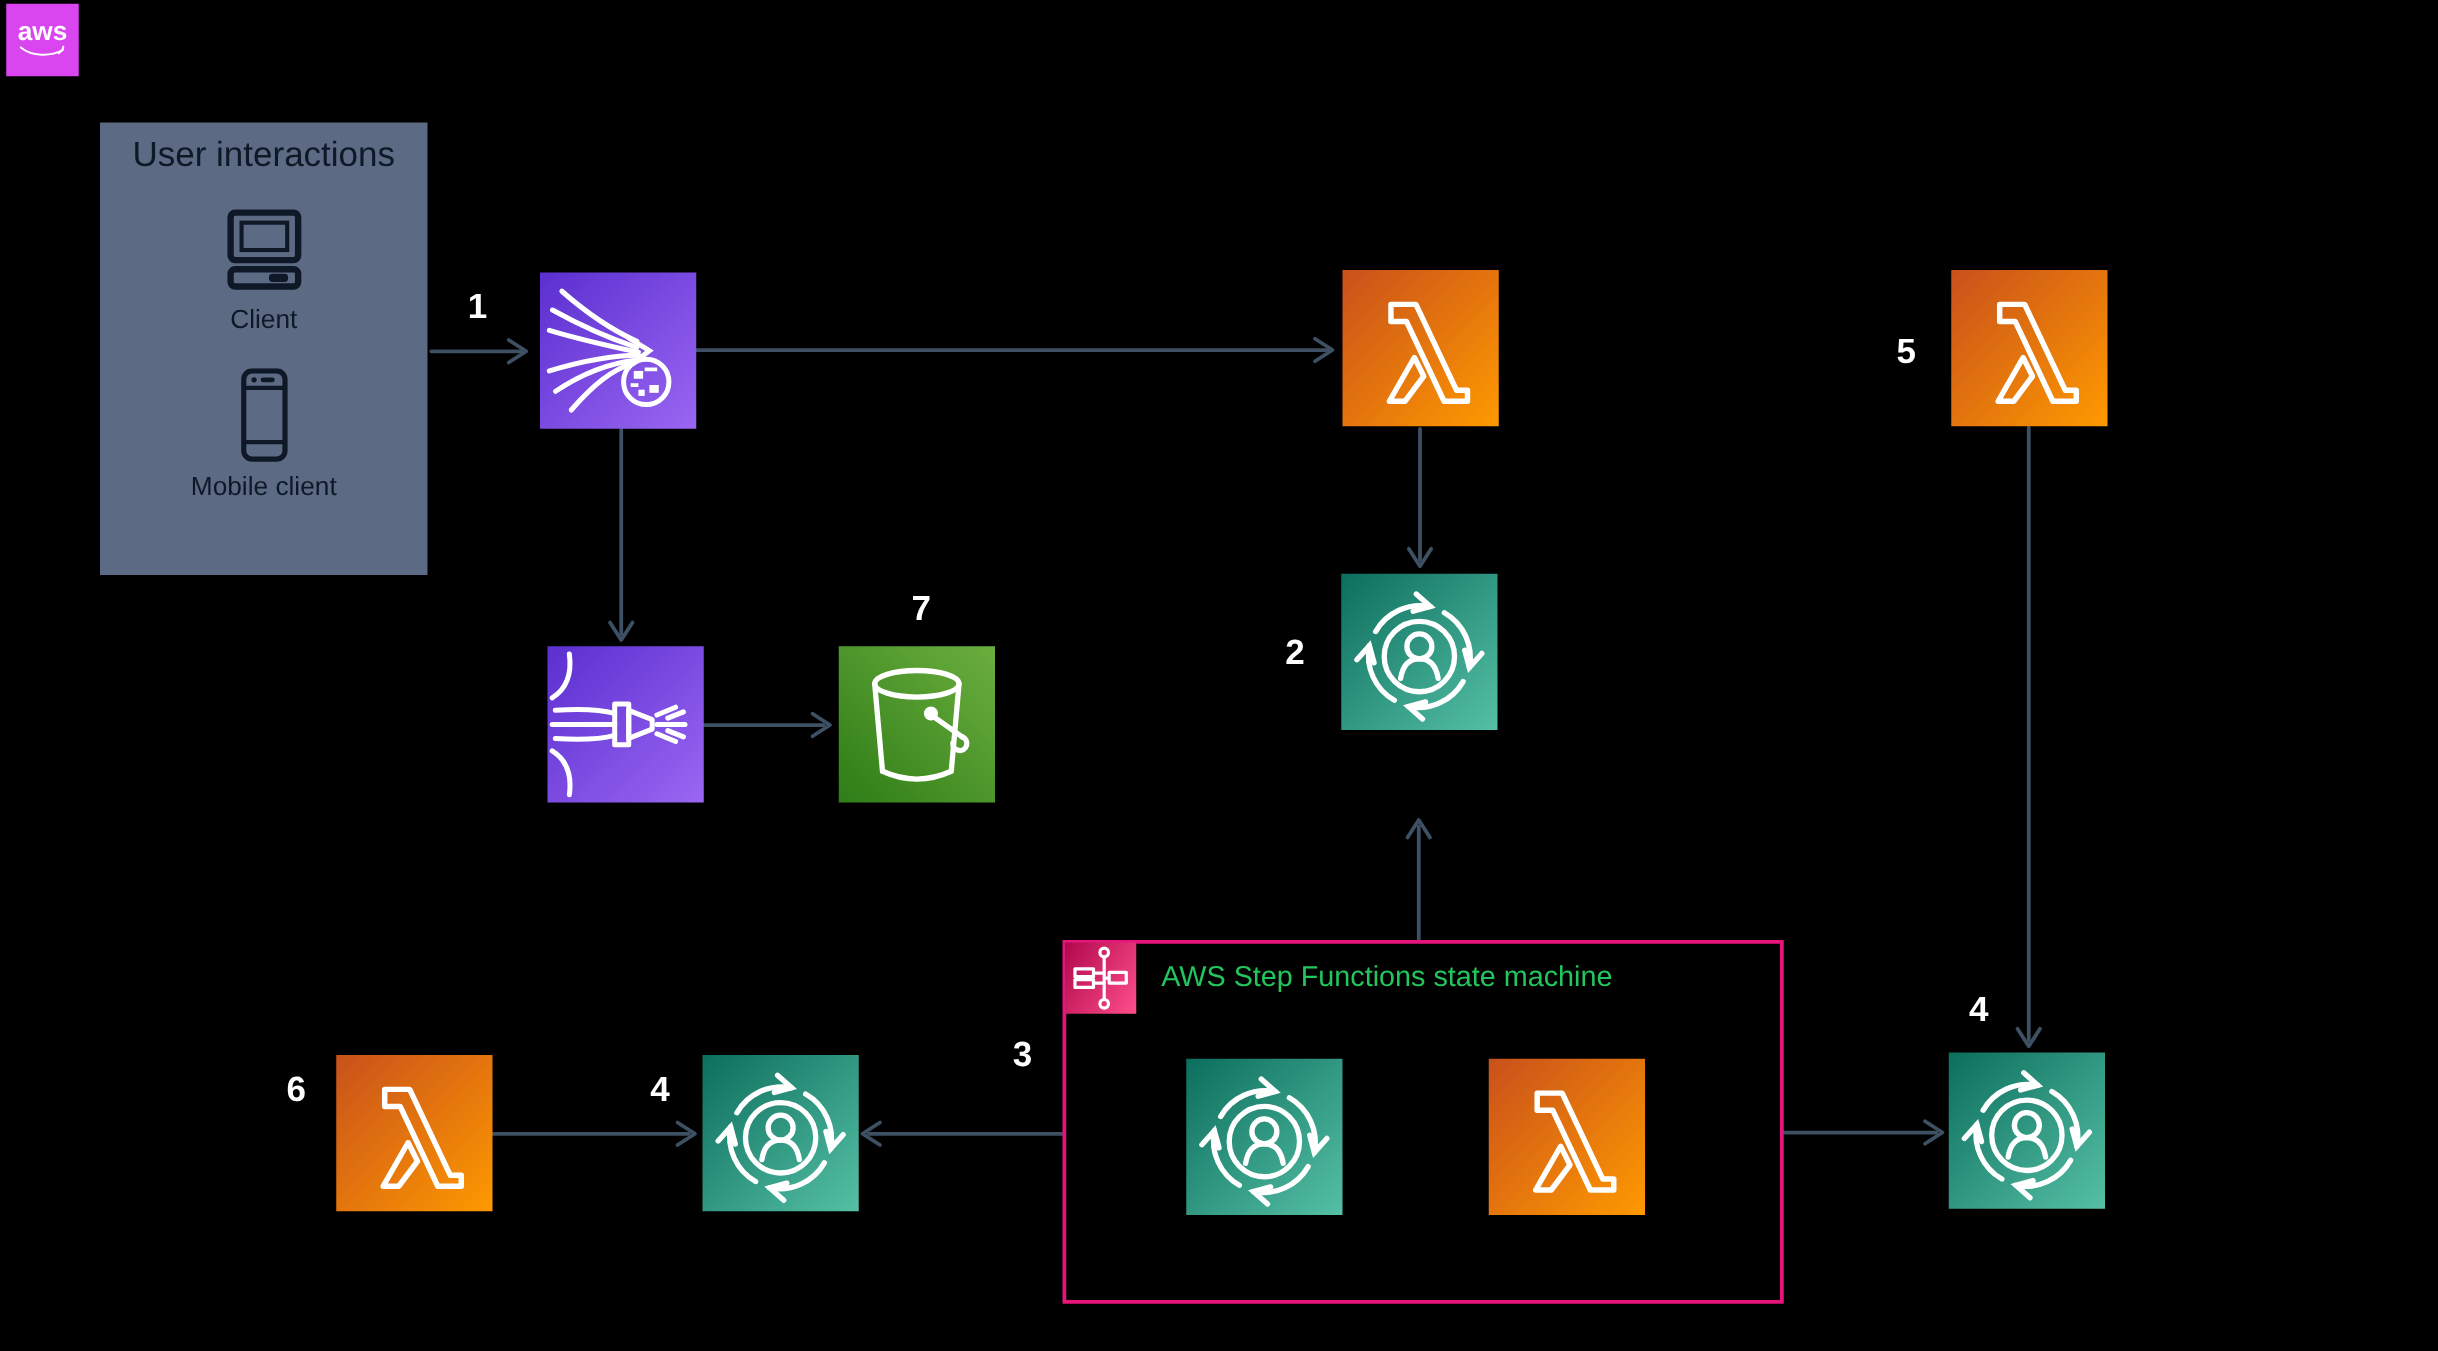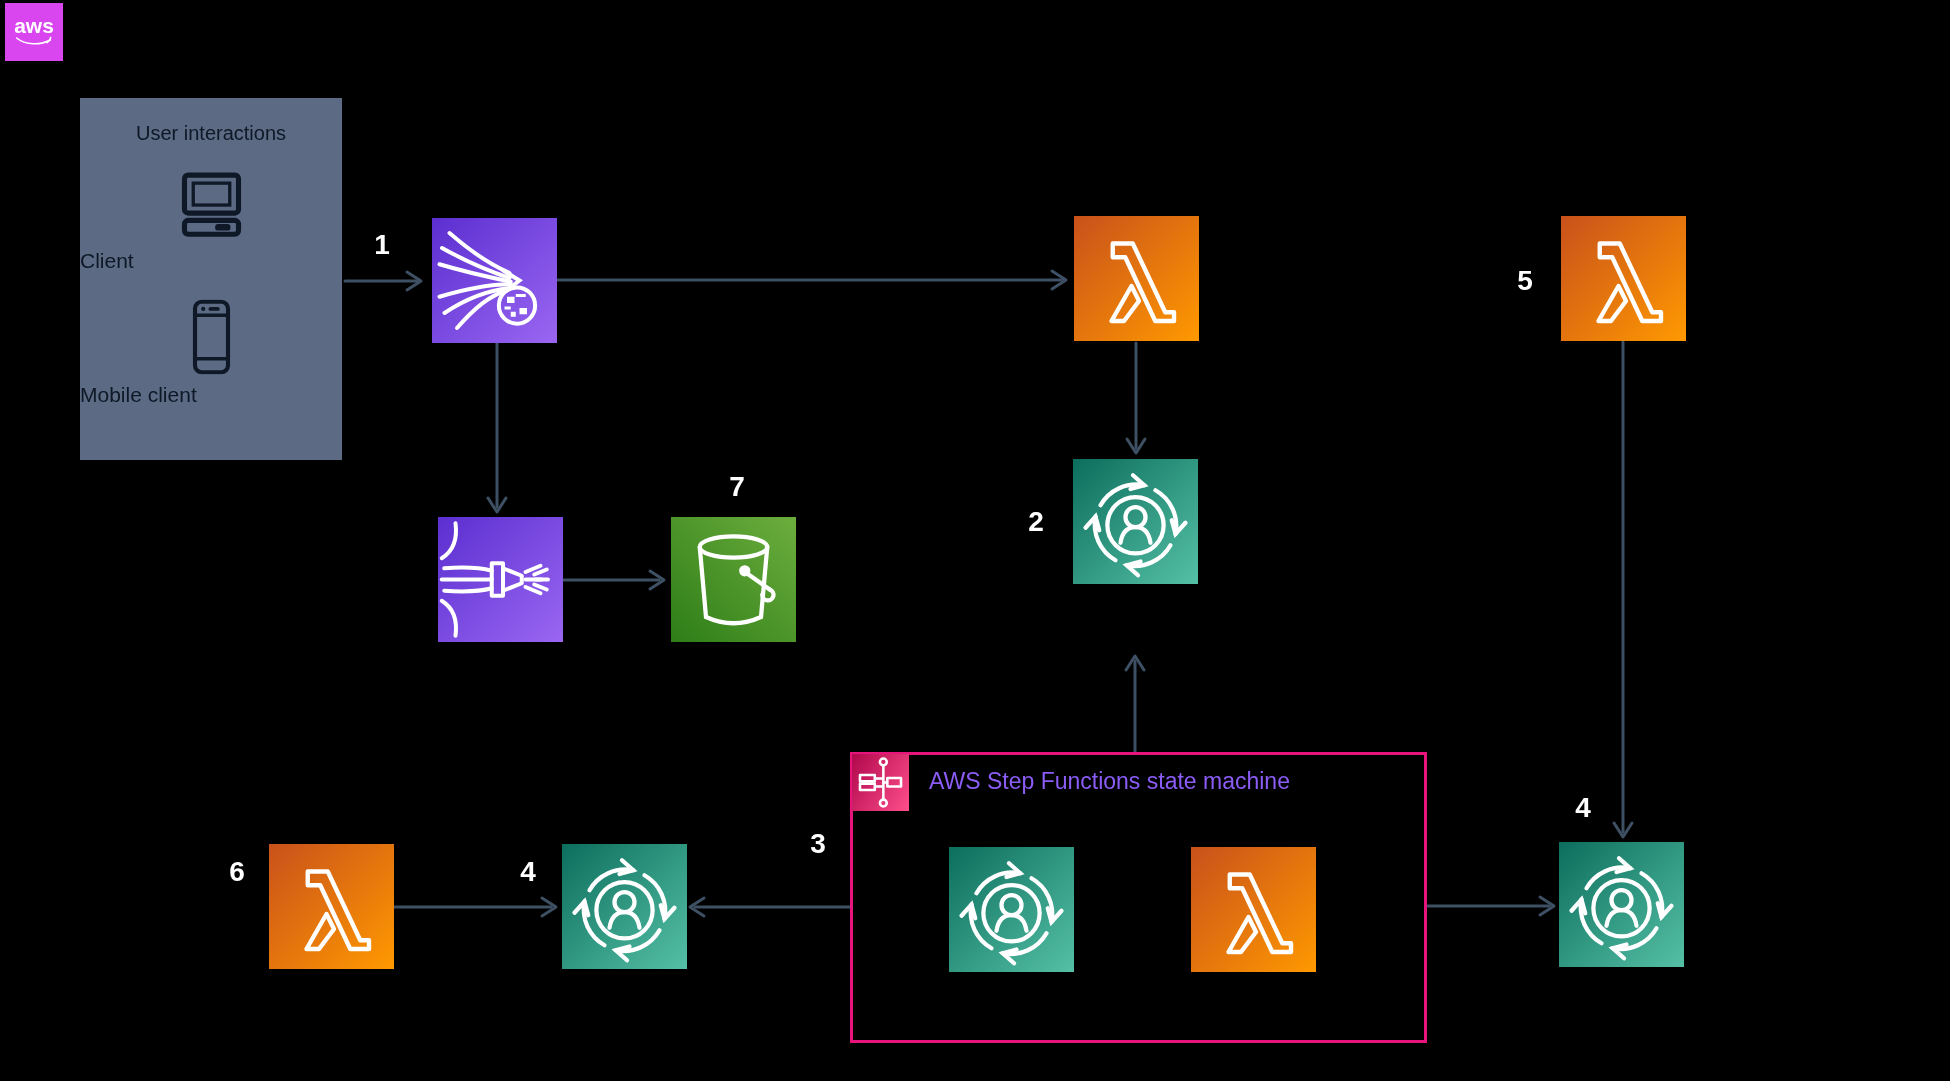--- a/index.html
+++ b/index.html
@@ -19,29 +19,29 @@
   
   .num{position:absolute;width:34px;height:32px;line-height:32px;text-align:center;
        color:#fff;font-size:28px;font-weight:700;z-index:3;}
   
   #aws-logo{left:5px;top:3px;width:58px;height:58px;background:#d946ef;z-index:2;
             display:flex;flex-direction:column;align-items:center;justify-content:center;}
   #aws-logo .aws-text{color:#fff;font-size:21px;font-weight:700;line-height:20px;letter-spacing:0;}
   #aws-logo svg{width:40px;height:12px;display:block;}
   
   #user-box{left:80px;top:98px;width:262px;height:362px;background:#5C6A84;color:#0E1826;z-index:2;}
-  #user-box .ub-title{text-align:center;font-size:20px;padding-top:24px;}
+  #user-box .ub-title{text-align:center;font-size:28px;padding-top:10px;}
   .ub-icon{display:block;margin:0 auto;color:#0E1826;}
-  .ub-label{text-align:left;font-size:21px;}
+  .ub-label{text-align:center;font-size:21px;}
   
   #sf-box{left:850px;top:752px;width:577px;height:291px;border:3px solid #E7157B;
           box-sizing:border-box;z-index:2;}
   #sf-badge{position:absolute;left:-1px;top:-1px;width:57px;height:57px;color:#fff;}
   #sf-badge svg{width:100%;height:100%;display:block;}
-  #sf-title{position:absolute;left:76px;top:13px;color:#8b5cf6;font-size:23px;white-space:nowrap;}
+  #sf-title{position:absolute;left:76px;top:13px;color:#22c55e;font-size:23px;white-space:nowrap;}
   .sf-tile{position:absolute;width:125px;height:125px;color:#fff;}
   .hidden-defs{position:absolute;width:0;height:0;overflow:hidden;}
 </style>
 </head>
 <body>
 
 <svg class="hidden-defs" aria-hidden="true">
   <defs>
     <symbol id="g-lambda" viewBox="0 0 100 100">
       <g stroke="currentColor" stroke-width="3.5" fill="none" stroke-linejoin="round">

